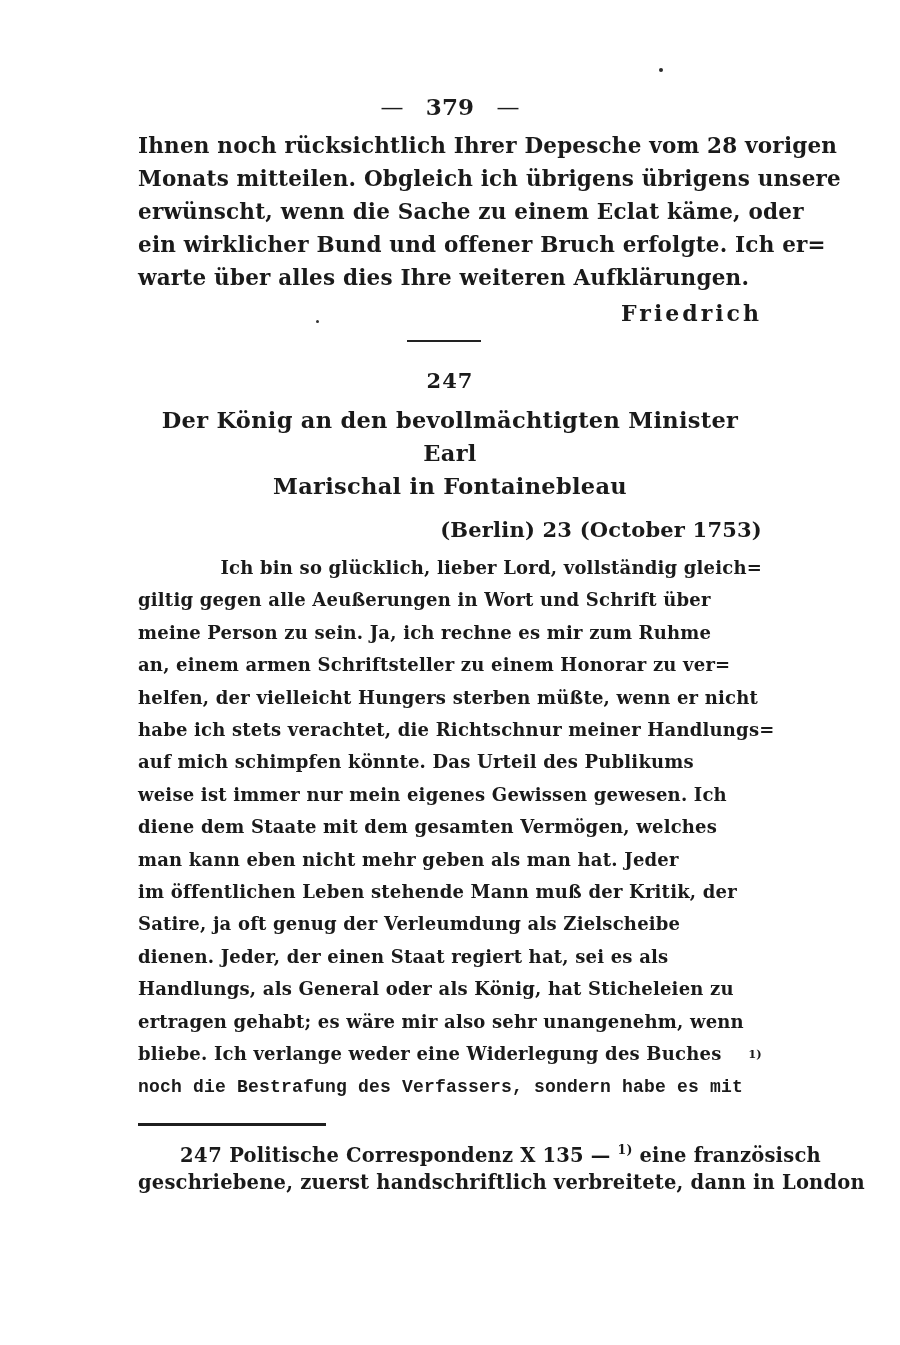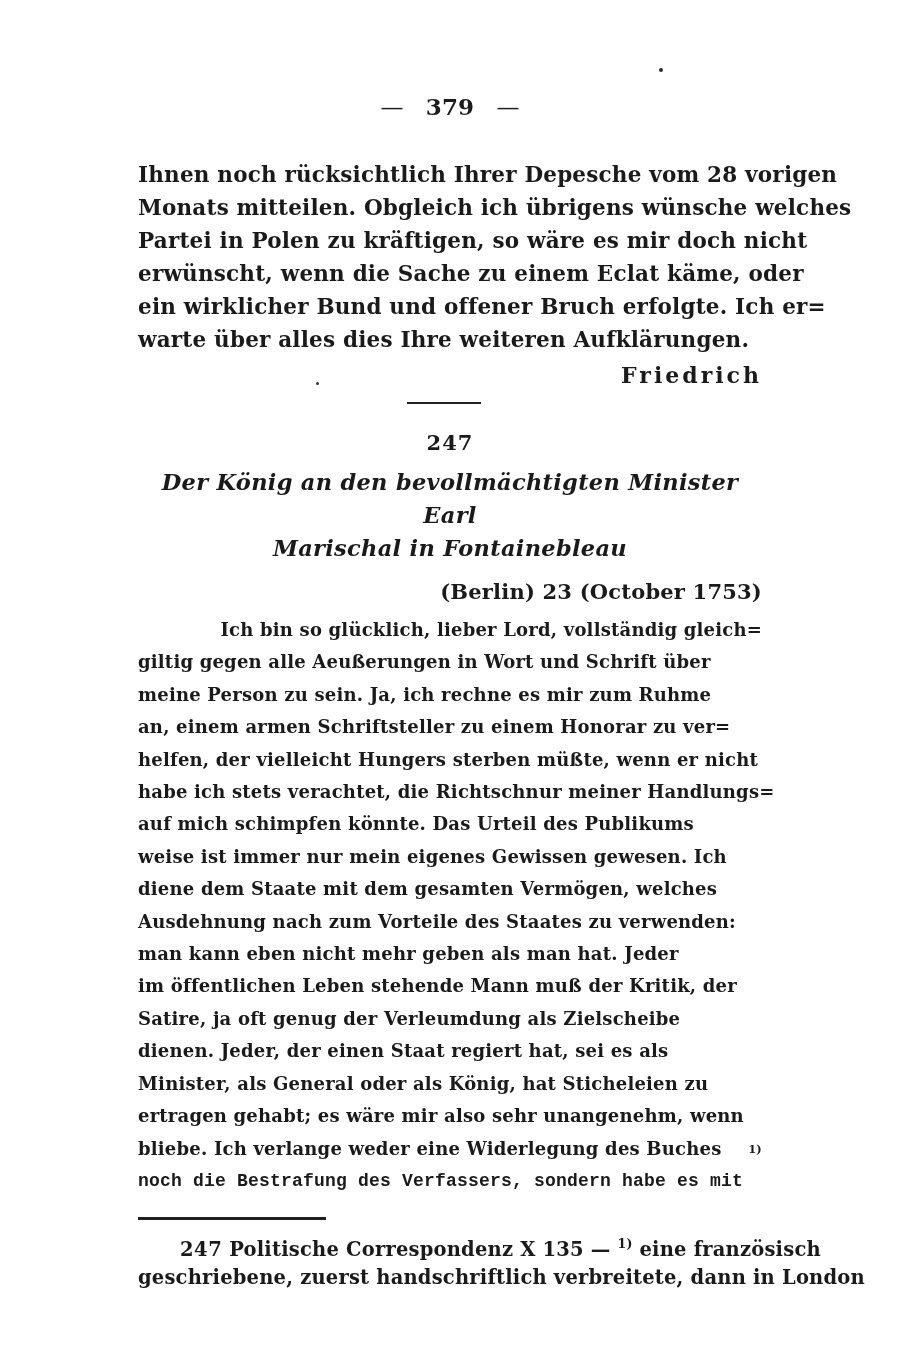--- a/index.html
+++ b/index.html
@@ -42,21 +42,21 @@
   .page-number .dash {
     font-weight: 400;
     letter-spacing: 0;
   }
   .blackletter {
     font-family: "DejaVu Serif", serif;
     font-weight: 700;
     letter-spacing: 0.2px;
   }
   .body-block {
-    margin-top: 38px;
+    margin-top: 9px;
     font-size: 21.5px;
     line-height: 33px;
     text-align: justify;
     text-justify: inter-word;
   }
   .body-block .ln {
     display: block;
     white-space: nowrap;
   }
   .justified .ln {
@@ -97,21 +97,20 @@
     margin-top: 26px;
     letter-spacing: 1px;
   }
   .doc-title {
     text-align: center;
     font-size: 22.5px;
     font-weight: 700;
     line-height: 33px;
     margin-top: 11px;
     letter-spacing: 0.3px;
-    font-style: italic;
   }
   .doc-place {
     text-align: right;
     font-size: 21px;
     font-weight: 700;
     margin-top: 14px;
     letter-spacing: 0.2px;
   }
   .main-text {
     margin-top: 10px;
@@ -157,22 +156,21 @@
   <div class="page-number blackletter">
     <span class="dash">—</span>
     <span style="margin:0 14px;">379</span>
     <span class="dash">—</span>
   </div>
 
   <div class="body-block blackletter justified">
     <span class="ln">
       <span style="display:block;width:100%;text-align:justify;">Ihnen noch rücksichtlich Ihrer Depesche vom 28 vorigen</span>
     </span>
-    <span class="ln last">Monats mitteilen.   Obgleich ich übrigens wünsche welches</span>
-    <span class="ln last">Partei in Polen zu kräftigen, so wäre es mir doch nicht</span>
+    <span class="ln last">Monats mitteilen.   Obgleich ich übrigens übrigens unsere</span>
     <span class="ln last">erwünscht, wenn die Sache zu einem Eclat käme, oder</span>
     <span class="ln last">ein wirklicher Bund und offener Bruch erfolgte. Ich er=</span>
     <span class="ln last">warte über alles dies Ihre weiteren Aufklärungen.</span>
   </div>
 
   <div class="signature blackletter">Friedrich</div>
 
   <div class="sig-dot"></div>
   <div class="sig-rule"></div>
 
@@ -208,36 +206,33 @@
     <span class="ln">
         <span>auf mich schimpfen könnte.   Das Urteil des Publikums</span>
       </span>
     <span class="ln">
         <span>weise ist immer nur mein eigenes Gewissen gewesen.   Ich</span>
       </span>
     <span class="ln">
         <span>diene dem Staate mit dem gesamten Vermögen, welches</span>
       </span>
     <span class="ln">
-        <span>Ausdehnung nach zum Vorteile des Staates zu verwenden:</span>
-      </span>
-    <span class="ln">
         <span>man kann eben nicht mehr geben als man hat.   Jeder</span>
       </span>
     <span class="ln">
         <span>im öffentlichen Leben stehende Mann muß der Kritik, der</span>
       </span>
     <span class="ln">
         <span>Satire, ja oft genug der Verleumdung als Zielscheibe</span>
       </span>
     <span class="ln">
         <span>dienen.   Jeder, der einen Staat regiert hat, sei es als</span>
       </span>
     <span class="ln">
-        <span>Minister, als General oder als König, hat Sticheleien zu</span>
+        <span>Handlungs, als General oder als König, hat Sticheleien zu</span>
       </span>
     <span class="ln">
         <span>ertragen gehabt; es wäre mir also sehr unangenehm, wenn</span>
       </span>
     <span class="ln">
       <span>bliebe. Ich verlange weder eine Widerlegung des Buches</span>
         <sup>1)</sup>
     </span>
     <span class="ln last">noch die Bestrafung des Verfassers, sondern habe es mit</span>
   </div>

